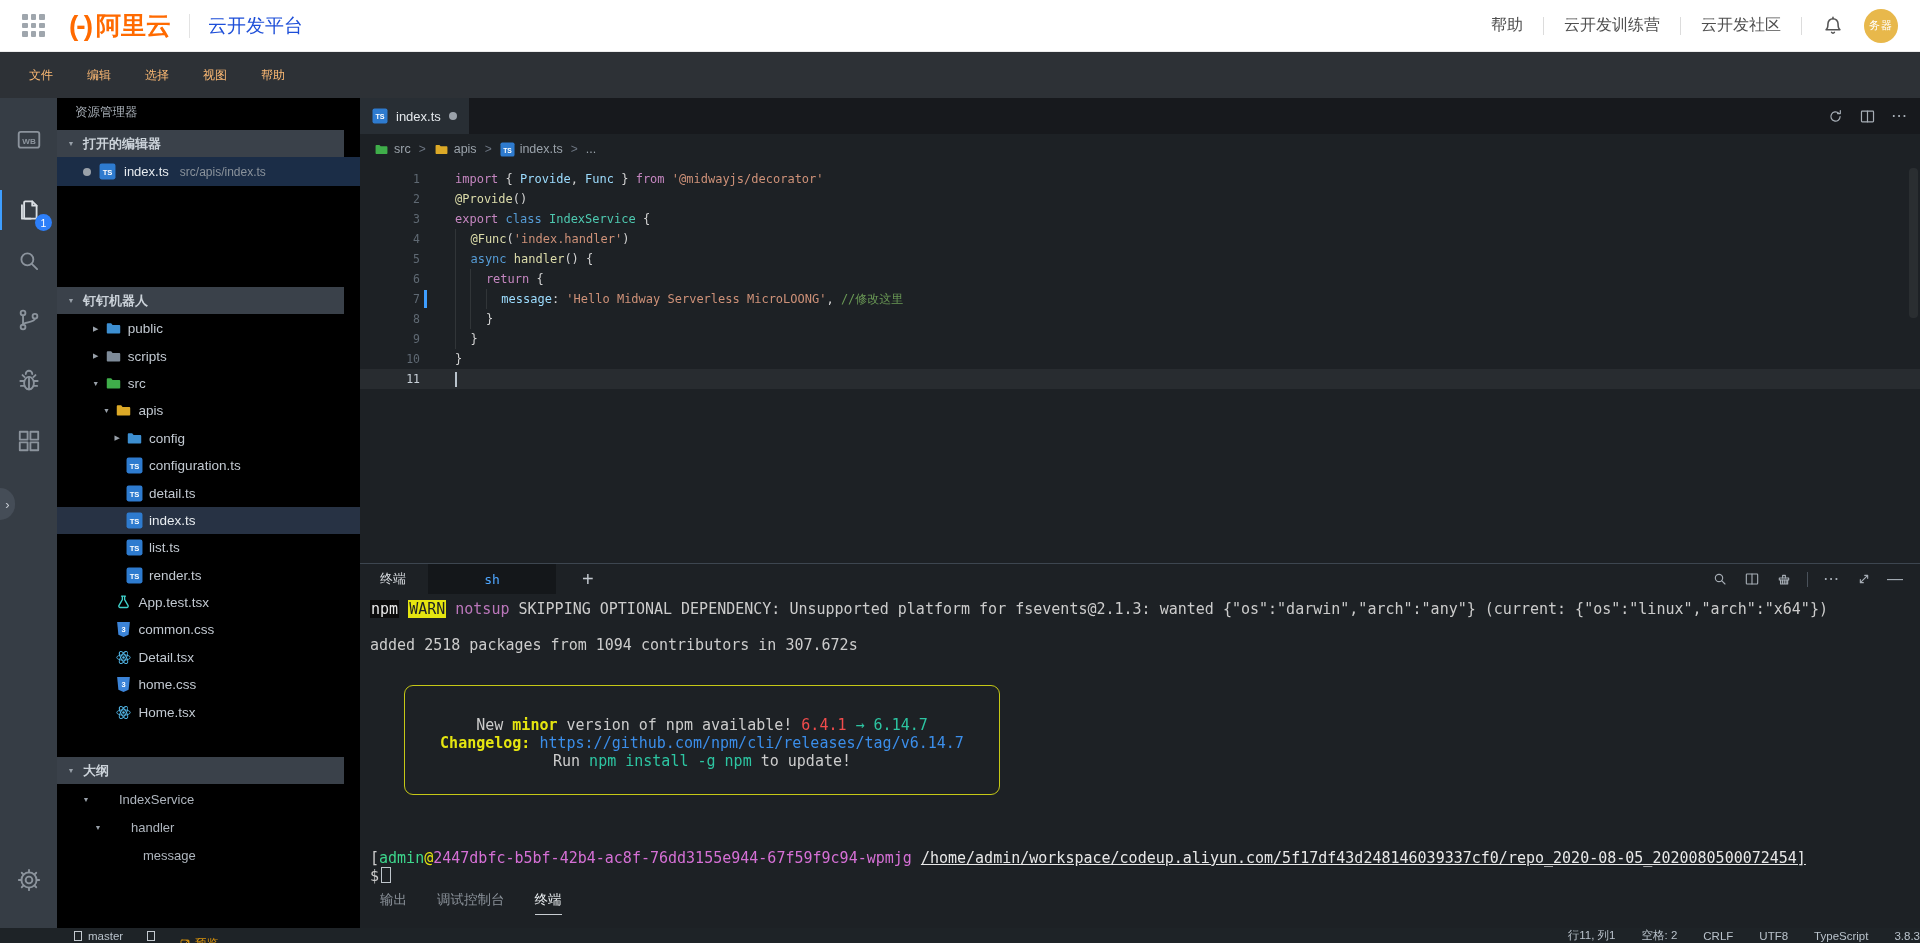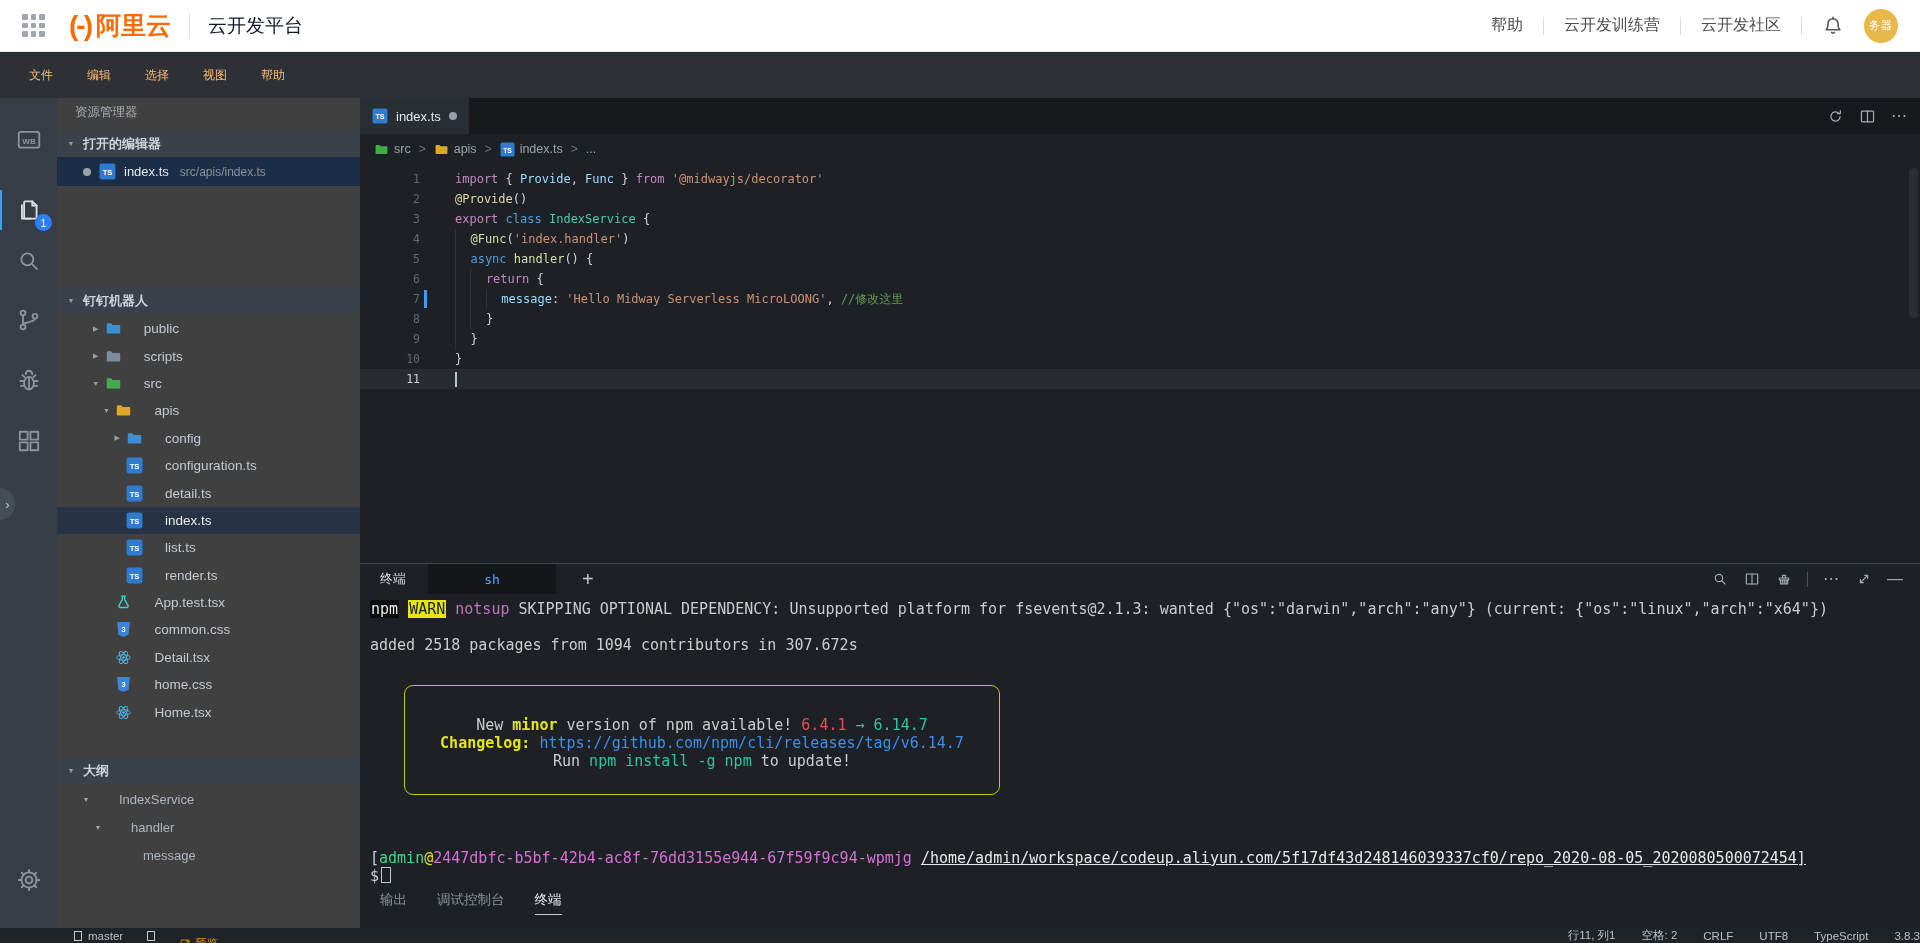--- a/index.html
+++ b/index.html
@@ -8,21 +8,21 @@
 
   
   .top-header{position:absolute;top:0;left:0;right:0;height:52px;background:#ffffff;
               display:flex;align-items:center;border-bottom:1px solid #ececec;box-sizing:border-box;}
   .grid-icon{width:23px;height:23px;margin-left:22px;display:grid;grid-template-columns:repeat(3,1fr);gap:3px;}
   .grid-icon i{background:#9FA6AD;border-radius:1px;}
   .logo{display:flex;align-items:center;margin-left:24px;color:#FF6A00;font-weight:bold;}
   .logo-bracket{font-size:28px;letter-spacing:-2px;line-height:1;}
   .logo-name{font-size:25px;margin-left:5px;line-height:1;}
   .h-divider{width:1px;height:24px;background:#E3E3E3;margin:0 18px;}
-  .product-title{font-size:19px;color:#0f172a;}
+  .product-title{font-size:19px;color:#1d4ed8;}
   .header-right{margin-left:auto;display:flex;align-items:center;gap:20px;margin-right:22px;}
   .h-link{font-size:16px;color:#4F4F4F;cursor:pointer;}
   .h-sep{width:1px;height:18px;background:#DCDCDC;}
   .bell{width:22px;height:22px;color:#555;}
   .bell svg{width:100%;height:100%;}
   .avatar{width:34px;height:34px;border-radius:50%;background:#E8B84B;color:#fff;font-size:11px;
           display:flex;align-items:center;justify-content:center;letter-spacing:1px;}
 
   
   .menu-bar{position:absolute;top:52px;left:0;right:0;height:46px;background:#2D3136;
@@ -34,39 +34,39 @@
   .ab-item{position:absolute;left:0;width:57px;height:48px;display:flex;align-items:center;justify-content:center;color:#8C949D;}
   .ab-item svg{width:26px;height:26px;}
   .ab-item.active{color:#DADFE4;}
   .ab-item.active::before{content:"";position:absolute;left:0;top:4px;bottom:4px;width:2px;background:#3E9EFF;}
   .ab-badge{position:absolute;right:5px;bottom:3px;min-width:17px;height:17px;border-radius:50%;
             background:#2D7FF9;color:#fff;font-size:10.5px;display:flex;align-items:center;justify-content:center;}
   .ab-expander{position:absolute;left:0;top:390px;width:15px;height:32px;background:#454D57;
                border-radius:0 16px 16px 0;color:#C7CDD4;display:flex;align-items:center;justify-content:center;font-size:13px;}
 
   
-  .sidebar{position:absolute;left:57px;top:98px;width:303px;height:830px;background:#404040;color:#B8BFC7;overflow:hidden;padding-left:31px;}
+  .sidebar{position:absolute;left:57px;top:98px;width:303px;height:830px;background:#000000;color:#B8BFC7;overflow:hidden;}
   .sb-title{position:absolute;top:0;left:0;right:0;height:28px;line-height:28px;padding-left:18px;font-size:12.5px;color:#A7AEB6;}
   .sb-sec{position:absolute;left:0;right:16px;height:27px;background:#3A414A;display:flex;align-items:center;
           font-size:13px;color:#CBD2D9;font-weight:bold;}
   .sec-open{top:32px;} .sec-proj{top:189px;} .sec-outline{top:659px;}
   .tri{font-size:7px;color:#98A0A9;width:10px;display:inline-block;text-align:center;flex:none;}
   .sb-sec .tri{margin:0 7px 0 9px;}
   .open-row{position:absolute;top:59px;left:0;right:0;height:29px;background:#1B2D47;display:flex;align-items:center;
             padding-left:26px;gap:8px;box-sizing:border-box;}
   .dot-mod{width:8px;height:8px;border-radius:50%;background:#9AA1A9;flex:none;}
   .open-name{color:#E6EAEE;font-size:13px;}
   .open-path{color:#8A929B;font-size:12px;margin-left:3px;}
   .ficon{width:17px;height:17px;flex:none;display:flex;}
   .ficon svg{width:100%;height:100%;}
   .tree{position:absolute;top:217px;left:0;right:0;}
   .tree-row{height:27.4px;display:flex;align-items:center;font-size:13.5px;color:#C2C9D1;box-sizing:border-box;}
   .tree-row.sel{background:#273244;color:#E8ECF0;}
   .tree-row .tri{margin-right:4px;}
-  .flabel{margin-left:22px;white-space:nowrap;}
+  .flabel{margin-left:6px;white-space:nowrap;}
   .outline{position:absolute;top:687px;left:0;right:0;}
   .outline-row{height:28px;display:flex;align-items:center;font-size:13px;color:#AEB5BD;box-sizing:border-box;}
   .outline-row .tri{margin-right:28px;}
 
   
   .main-right{position:absolute;left:360px;top:98px;right:0;height:830px;background:#1D2125;}
   .tab-bar{position:absolute;top:0;left:0;right:0;height:36px;background:#17191D;display:flex;}
   .tab{height:36px;background:#282E34;display:flex;align-items:center;padding:0 12px;gap:8px;color:#E4E8EC;font-size:13px;}
   .tab .ficon{width:16px;height:16px;}
   .tab-dot{width:8px;height:8px;border-radius:50%;background:#9AA1A9;}

